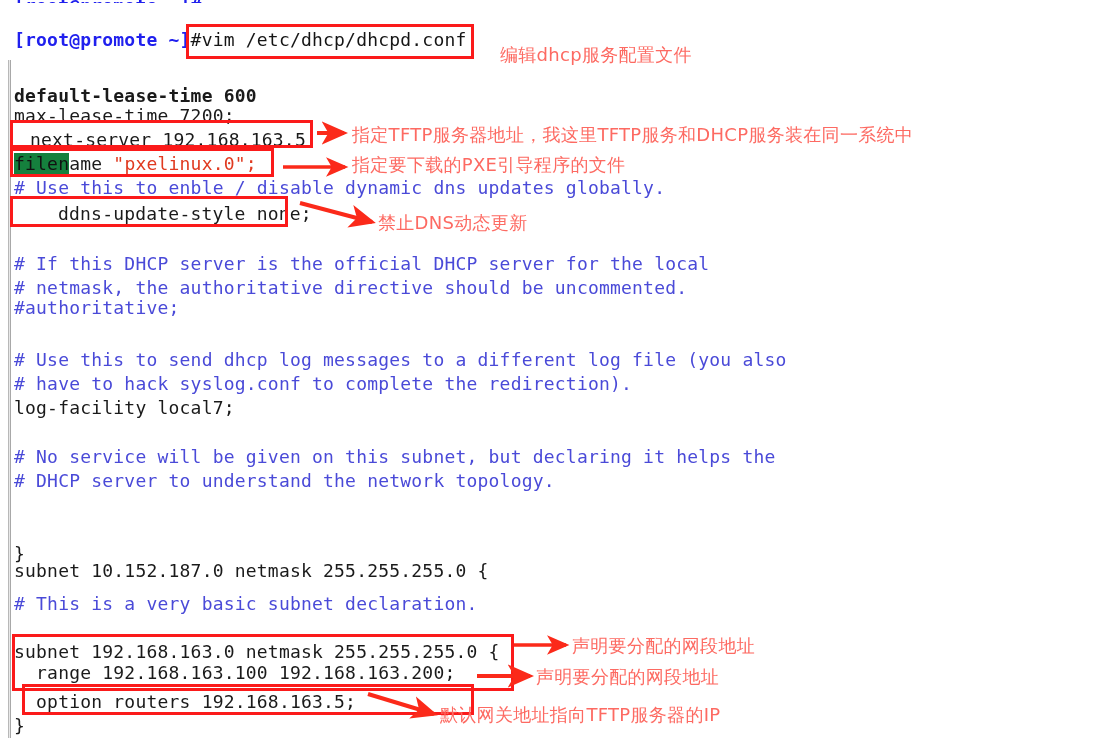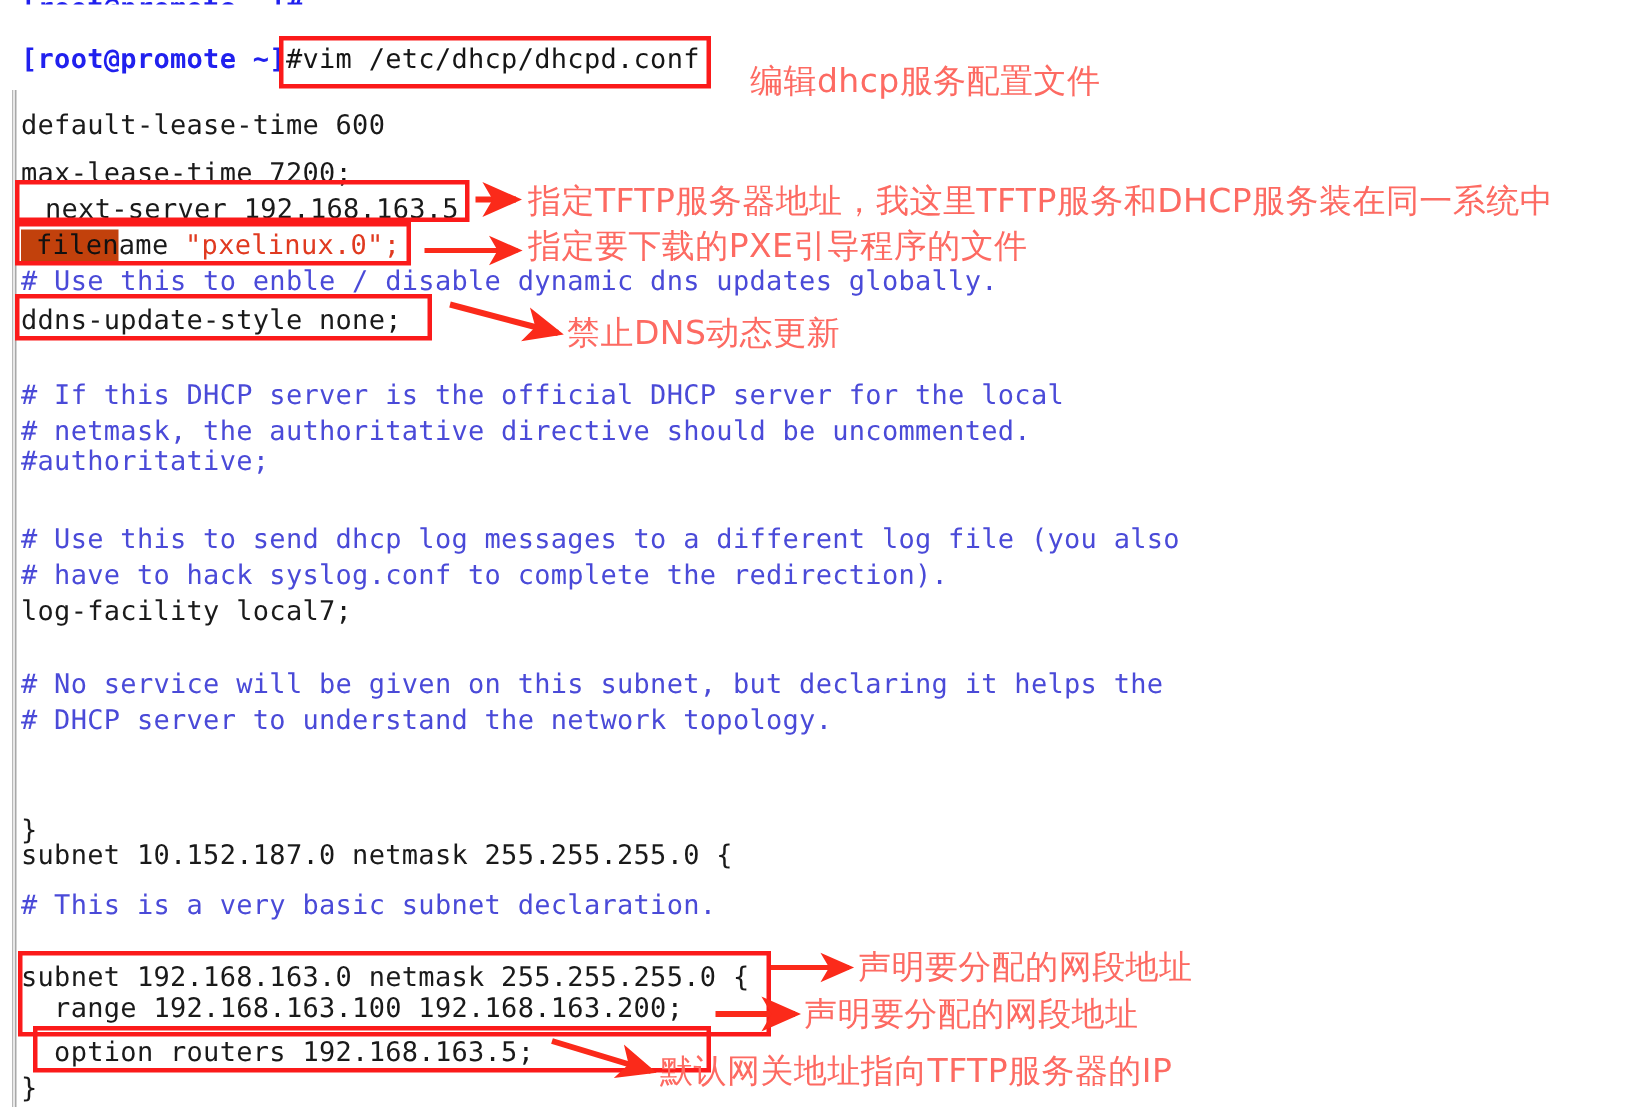--- a/index.html
+++ b/index.html
@@ -48,35 +48,35 @@
     left: 14px;
     overflow: hidden;
     height: 9px;
   }
 
   .c-prompt  { color: #2020ee; font-weight: bold; }
   .c-cmd     { color: #151515; }
   .c-comment { color: #4a4ad8; }
   .c-code    { color: #1a1a1a; }
   .c-string  { color: #e03a20; }
-  .c-hl      { background: #c2410c; color: #111111; padding-left: 10px; }
+  .c-hl      { background: #15803d; color: #111111; }
 
   
   .rbox {
     position: absolute;
     border: 3px solid #fb1a1a;
     background: transparent;
   }
 
   
   .note {
     position: absolute;
     white-space: pre;
     font-family: "DejaVu Sans", "Liberation Sans", sans-serif;
-    font-size: 22px;
+    font-size: 18px;
     line-height: 22px;
     color: #fd6a62;
     font-weight: 500;
     letter-spacing: 0.3px;
   }
 
   
   #arrows {
     position: absolute;
     left: 0; top: 0;
@@ -90,26 +90,26 @@
 <div id="screen">
 
   <div id="terminal">
 
     <div class="vim-gutter"></div>
 
     <div class="line topcut" style="top:-6px;"><span class="c-prompt">[root@promote ~]#</span></div>
 
     <div class="line" style="top:28px;"><span class="c-prompt">[root@promote ~]</span><span class="c-cmd">#vim /etc/dhcp/dhcpd.conf</span></div>
 
-    <div class="line" style="top:72px;"><span class="c-code">default-lease-time 600</span></div>
+    <div class="line" style="top:84px;font-weight:bold;"><span class="c-code">default-lease-time 600</span></div>
     <div class="line" style="top:104px;"><span class="c-code">max-lease-time 7200;</span></div>
     <div class="line" style="top:128px;margin-left:16px;"><span class="c-code">next-server 192.168.163.5;</span></div>
     <div class="line" style="top:152px;"><span class="c-hl">filen</span><span class="c-code">ame </span><span class="c-string">"pxelinux.0";</span></div>
     <div class="line" style="top:176px;"><span class="c-comment"># Use this to enble / disable dynamic dns updates globally.</span></div>
-    <div class="line" style="top:202px;"><span class="c-code">ddns-update-style none;</span></div>
+    <div class="line" style="top:202px;padding-left:44px;"><span class="c-code">ddns-update-style none;</span></div>
 
     <div class="line" style="top:252px;"><span class="c-comment"># If this DHCP server is the official DHCP server for the local</span></div>
     <div class="line" style="top:276px;"><span class="c-comment"># netmask, the authoritative directive should be uncommented.</span></div>
     <div class="line" style="top:296px;"><span class="c-comment">#authoritative;</span></div>
 
     <div class="line" style="top:348px;"><span class="c-comment"># Use this to send dhcp log messages to a different log file (you also</span></div>
     <div class="line" style="top:372px;"><span class="c-comment"># have to hack syslog.conf to complete the redirection).</span></div>
     <div class="line" style="top:396px;"><span class="c-code">log-facility local7;</span></div>
 
     <div class="line" style="top:445px;"><span class="c-comment"># No service will be given on this subnet, but declaring it helps the</span></div>

